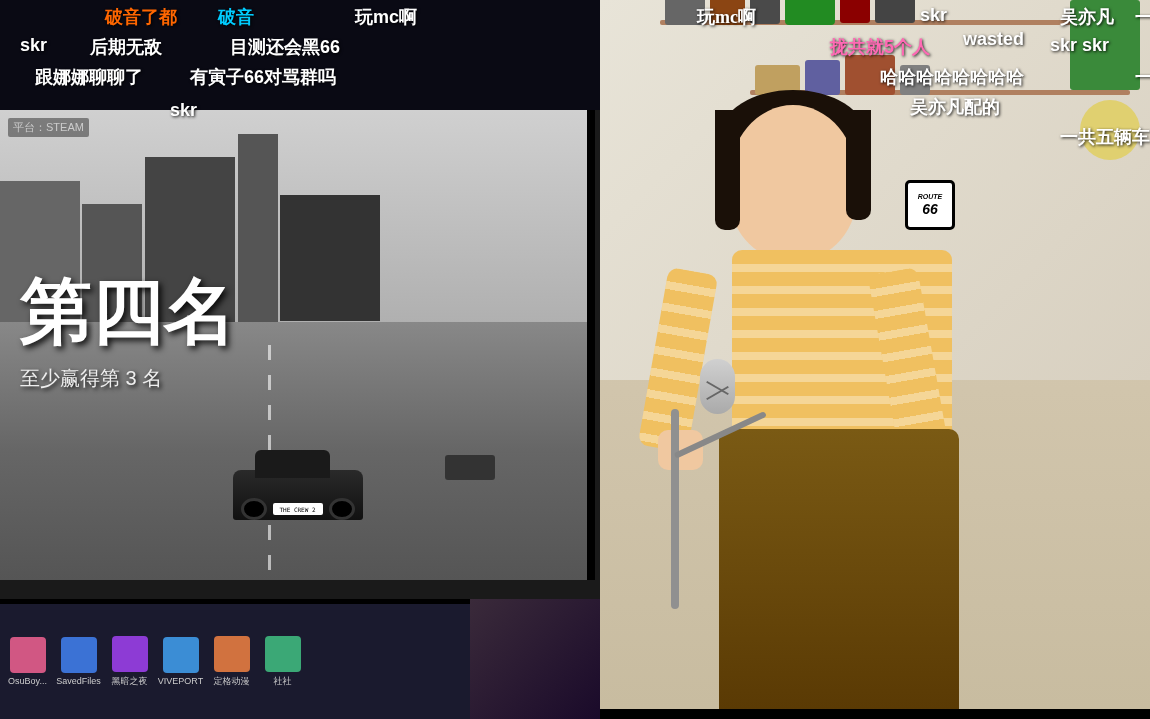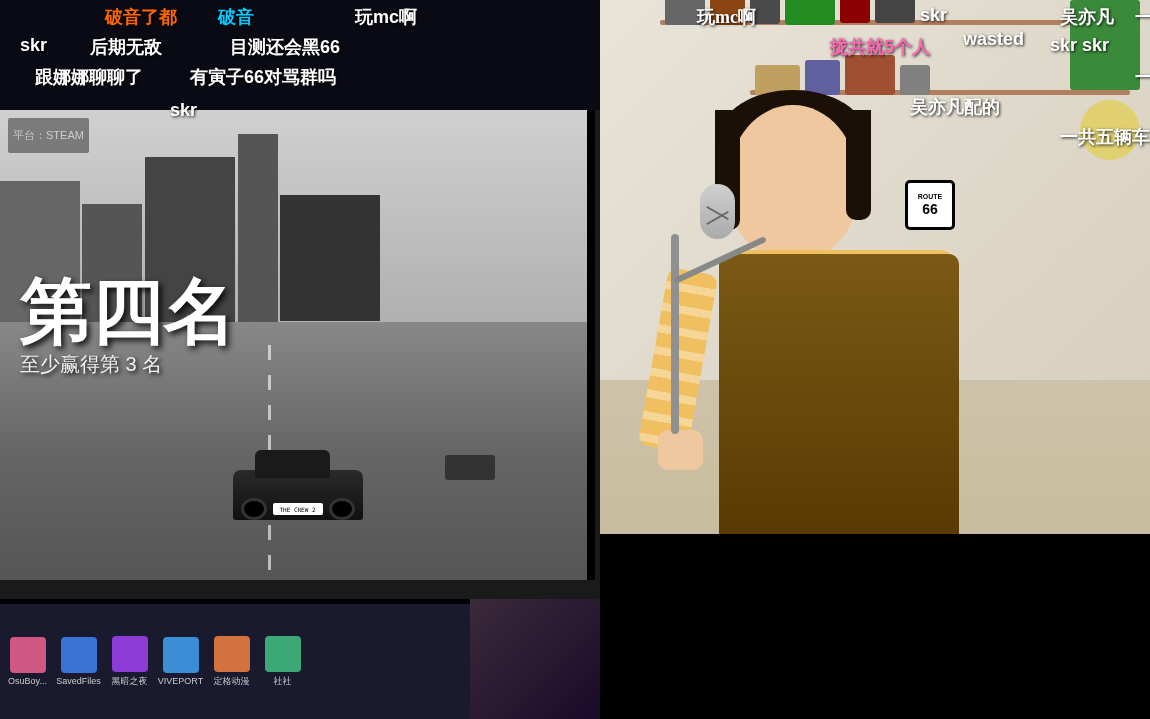--- a/index.html
+++ b/index.html
@@ -127,24 +127,25 @@
       left: 470px;
       width: 680px;
       height: 130px;
       background: #2a1a0a;
       overflow: hidden;
     }
 
     
     #webcam-area {
       flex: 1;
-      height: 534px;
+      height: 709px;
       position: relative;
       background: #a3a3a3;
       overflow: hidden;
+      font-style: italic;
     }
 
     
     #streamer-bg {
       position: absolute;
       top: 0;
       left: 0;
       right: 0;
       bottom: 0;
       background: linear-gradient(180deg, #e8e0d0 0%, #d4c8b0 40%, #c8bca0 100%);
@@ -259,24 +260,24 @@
           <div style="position:absolute;bottom:0px;right:8px;width:26px;height:22px;background:#000;border-radius:50%;border:3px solid #333;"></div>
 
           <div style="position:absolute;bottom:5px;left:50%;transform:translateX(-50%);width:50px;height:12px;background:#fff;border-radius:2px;display:flex;align-items:center;justify-content:center;font-size:6px;color:#000;font-family:monospace;">THE CREW 2</div>
         </div>
 
         <div style="position:absolute;bottom:100px;right:100px;width:50px;height:25px;background:#333;border-radius:3px;"></div>
       </div>
 
       <div id="rank-overlay">
         <div id="rank-number" style="font-size:72px;font-weight:bold;color:#fff;text-shadow:3px 3px 6px rgba(0,0,0,0.9);line-height:1;">第四名</div>
-        <div id="rank-subtitle" style="font-size:20px;color:#eee;text-shadow:2px 2px 4px rgba(0,0,0,0.9);margin-top:4px;">至少赢得第 3 名</div>
-      </div>
-
-      <div id="platform-label" style="position:absolute;top:8px;left:8px;color:#ccc;font-size:11px;background:rgba(0,0,0,0.4);padding:10px 5px;border-radius:2px;">平台：STEAM</div>
+        <div id="rank-subtitle" style="font-size:20px;color:#eee;text-shadow:2px 2px 4px rgba(0,0,0,0.9);margin-top:18px;">至少赢得第 3 名</div>
+      </div>
+
+      <div id="platform-label" style="position:absolute;top:8px;left:8px;color:#ccc;font-size:11px;background:rgba(0,0,0,0.4);padding:2px 5px;border-radius:2px;">平台：STEAM</div>
 
       <div style="position:absolute;top:0;right:0;width:8px;height:100%;background:#000;"></div>
     </div>
 
     <div style="position:absolute;top:0;left:0;width:600px;height:110px;background:#0a0a14;"></div>
 
     <div id="desktop-area">
 
     <div class="taskbar-item">
           <div class="taskbar-icon" style="background: rgb(255, 102, 153); opacity: 0.8;"></div>
@@ -394,17 +395,18 @@
     <div class="dm" style="left: 1060px; top: 5px; color: rgb(255, 255, 255);">吴亦凡</div>
     <div class="dm" style="left: 1135px; top: 5px; color: rgb(255, 255, 255);">一</div>
     <div class="dm" style="left: 20px; top: 35px; color: rgb(255, 255, 255);">skr</div>
     <div class="dm" style="left: 90px; top: 35px; color: rgb(255, 255, 255);">后期无敌</div>
     <div class="dm" style="left: 230px; top: 35px; color: #ffffff;">目测还会黑66</div>
     <div class="dm" style="left: 830px; top: 35px; color: rgb(255, 105, 180);">拢共就5个人</div>
     <div class="dm" style="left: 963px; top: 29px; color: rgb(255, 255, 255);">wasted</div>
     <div class="dm" style="left: 1050px; top: 35px; color: rgb(255, 255, 255);">skr skr</div>
     <div class="dm" style="left: 35px; top: 65px; color: rgb(255, 255, 255);">跟娜娜聊聊了</div>
     <div class="dm" style="left: 190px; top: 65px; color: rgb(255, 255, 255);">有寅子66对骂群吗</div>
+    <div class="dm" style="left: 880px; top: 65px; color: rgb(255, 255, 255);">哈哈哈哈哈哈哈哈</div>
     <div class="dm" style="left: 1135px; top: 65px; color: rgb(255, 255, 255);">一</div>
     <div class="dm" style="left: 170px; top: 100px; color: rgb(255, 255, 255);">skr</div>
     <div class="dm" style="left: 910px; top: 95px; color: rgb(255, 255, 255);">吴亦凡配的</div>
     <div class="dm" style="left: 1060px; top: 125px; color: rgb(255, 255, 255);">一共五辆车</div>
   </div>
 
 </body></html>

